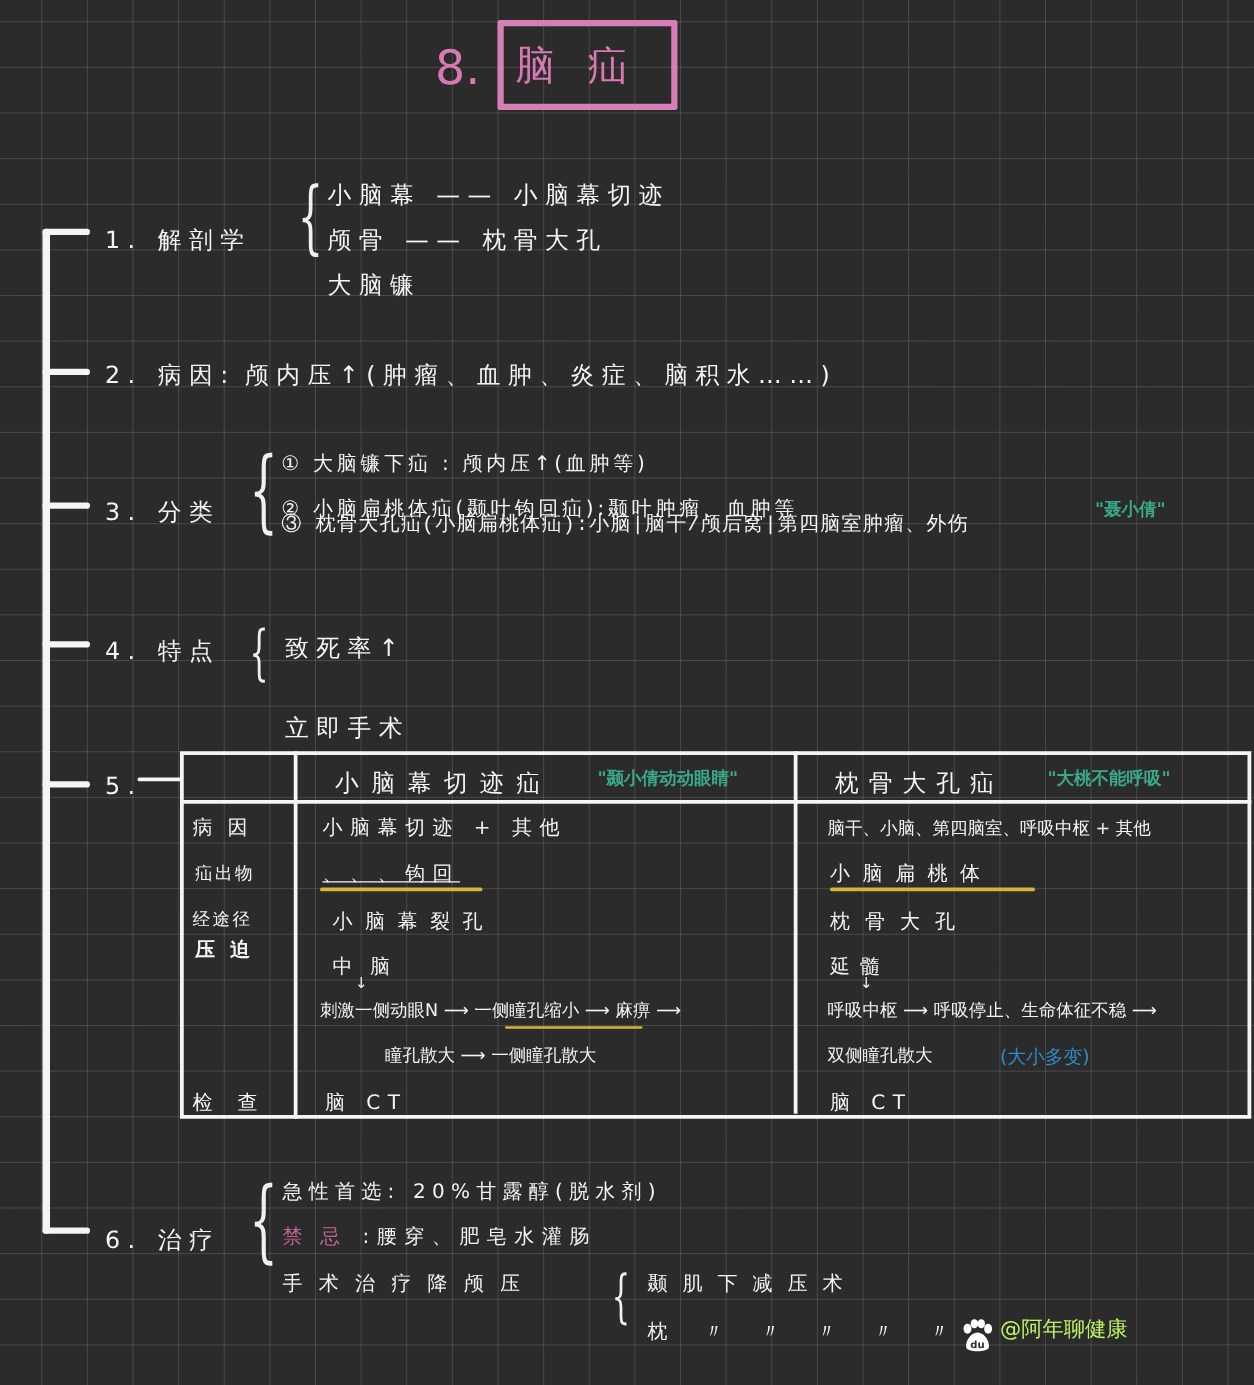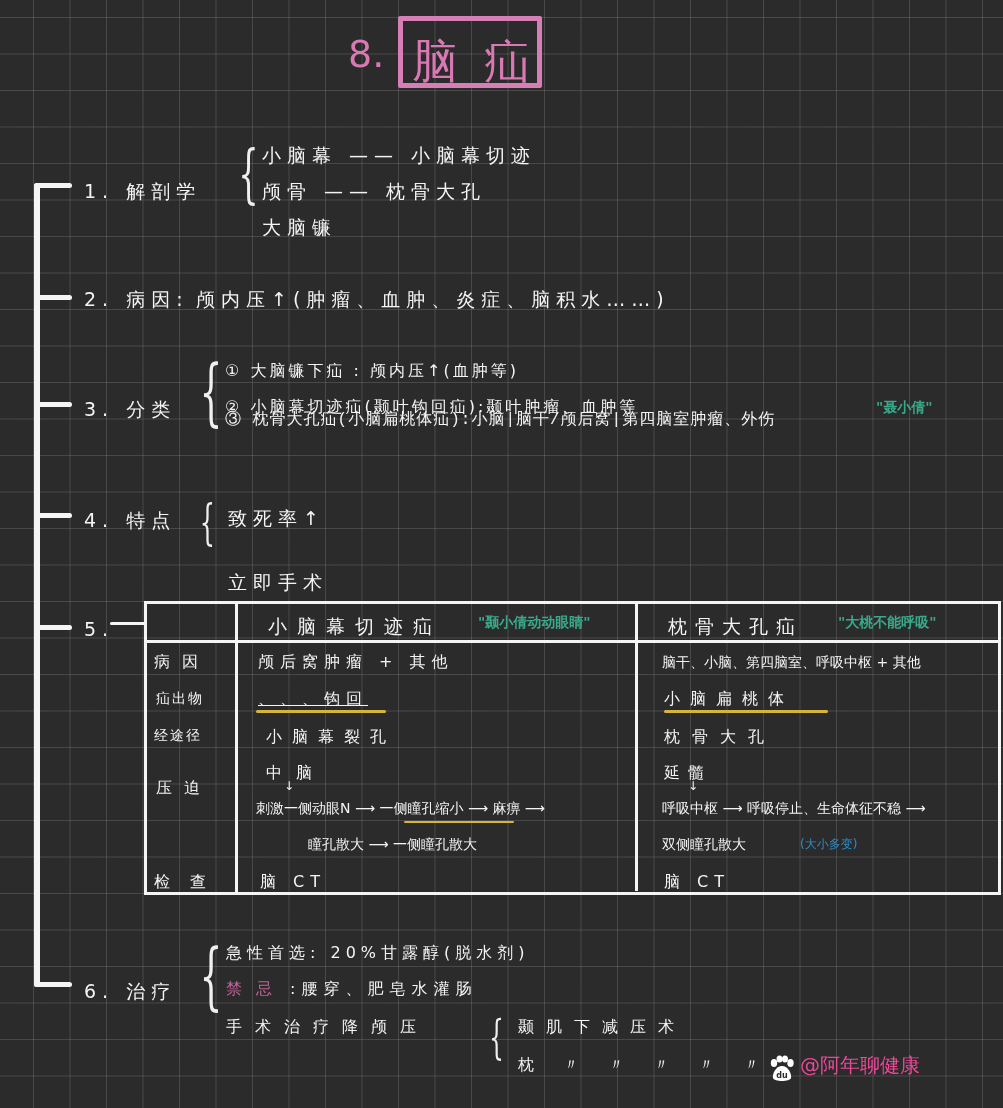--- a/index.html
+++ b/index.html
@@ -16,37 +16,37 @@
       position: relative;
     }
     .abs { position: absolute; white-space: nowrap; }
     .hw { font-family: "DejaVu Sans", sans-serif; font-weight: normal; color: #f4f4f4; }
     .med { font-size: 19px; letter-spacing: 6px; }
     .sm  { font-size: 16px; letter-spacing: 1px; }
     .xs  { font-size: 14px; letter-spacing: 0px; }
 
     .title-num { left: 348px; top: 32px; font-size: 38px; color: #d879b4; letter-spacing: 0; }
     .title-box { left: 398px; top: 16px; width: 144px; height: 72px; border: 5px solid #d57fb6; box-sizing: border-box; border-radius: 2px; }
-    .title-text { left: 412px; top: 31px; font-size: 46px; color: #d879b4; letter-spacing: 26px; }
+    .title-text { left: 412px; top: 31px; font-size: 32px; color: #d879b4; letter-spacing: 26px; }
 
     .wline { background: #f5f5f5; position: absolute; border-radius: 3px; }
 
     .brace { position: absolute; font-family: "DejaVu Serif", serif; color: #f0f0f0; font-weight: 100; }
 
     .green { color: #3aa98a; font-weight: bold; }
     .blue { color: #2f8cc7; }
     .pink { color: #c0639a; }
 
     .underline-y { position: absolute; height: 3px; border-radius: 3px; background: #d6b43a; }
 
     .table-outer { position: absolute; left: 144px; top: 601px; width: 857px; height: 294px; border: 3px solid #f5f5f5; box-sizing: border-box; }
     .tv { position: absolute; background: #f5f5f5; width: 3px; }
     .th { position: absolute; background: #f5f5f5; height: 3px; }
 
-    .watermark { left: 766px; top: 1052px; font-size: 20px; color: #ec4899; letter-spacing: 0; font-family: "DejaVu Sans", sans-serif; }
+    .watermark { left: 766px; top: 1052px; font-size: 17px; color: #bef264; letter-spacing: 0; font-family: "DejaVu Sans", sans-serif; }
     .paw { position: absolute; left: 768px; top: 1055px; width: 28px; height: 28px; }
   </style>
 </head>
 <body>
 
 <div class="abs title-num">8.</div>
 <div class="abs title-box"></div>
 <div class="abs title-text">脑疝</div>
 
 <div class="wline" style="left:34px; top:183px; width:6px; height:804px;"></div>
@@ -62,21 +62,21 @@
 <div class="abs hw med" style="left:262px; top:143px;text-align:right;">小脑幕 —— 小脑幕切迹</div>
 <div class="abs hw med" style="left:262px; top:179px;">颅骨 —— 枕骨大孔</div>
 <div class="abs hw med" style="left:262px; top:215px;">大脑镰</div>
 
 <div class="abs hw med" style="left:84px; top:287px;">2. 病因:</div>
 <div class="abs hw med" style="left:196px; top:287px;">颅内压↑(肿瘤、血肿、炎症、脑积水……)</div>
 
 <div class="abs hw med" style="left:84px; top:397px;">3. 分类</div>
 <div class="brace" style="left:188px; top:350px; font-size:72px; transform:scaleX(0.5);">{</div>
 <div class="abs hw sm" style="left:225px; top:361px; letter-spacing:3px;">① 大脑镰下疝 :  颅内压↑(血肿等)</div>
-<div class="abs hw sm" style="left:225px; top:397px; letter-spacing:3px;">② 小脑幕切迹疝(颞叶钩回疝):颞叶肿瘤、血肿等</div>
+<div class="abs hw sm" style="left:225px; top:397px; letter-spacing:3px;">② 小脑扁桃体疝(颞叶钩回疝):颞叶肿瘤、血肿等</div>
 <div class="abs green xs" style="left:876px; top:399px;">"聂小倩"</div>
 <div class="abs hw sm" style="left:225px; top:409px; letter-spacing:1px;font-family:Liberation Mono, monospace;">③ 枕骨大孔疝(小脑扁桃体疝):小脑|脑干/颅后窝|第四脑室肿瘤、外伤</div>
 
 <div class="abs hw med" style="left:84px; top:508px;">4. 特点</div>
 <div class="brace" style="left:192px; top:494px; font-size:48px; transform:scaleX(0.5);">{</div>
 <div class="abs hw med" style="left:228px; top:506px;">致死率↑</div>
 <div class="abs hw med" style="left:228px; top:542px;margin-top:28px;">立即手术</div>
 
 <div class="abs hw med" style="left:84px; top:618px;">5.</div>
 <div class="wline" style="left:110px; top:622px; width:36px; height:3px;"></div>
@@ -87,43 +87,43 @@
 <div class="th" style="left:144px; top:640px; width:857px;"></div>
 
 <div class="abs hw med" style="left:268px; top:614px; letter-spacing:10px;">小脑幕切迹疝</div>
 <div class="abs green xs" style="left:478px; top:614px;">"颞小倩动动眼睛"</div>
 <div class="abs hw med" style="left:668px; top:614px; letter-spacing:8px;text-align:right;">枕骨大孔疝</div>
 <div class="abs green xs" style="left:838px; top:614px;">"大桃不能呼吸"</div>
 
 <div class="abs hw sm" style="left:154px; top:652px; letter-spacing:12px;">病因</div>
 <div class="abs hw xs" style="left:156px; top:690px; letter-spacing:2px;">疝出物</div>
 <div class="abs hw xs" style="left:154px; top:727px; letter-spacing:2px;">经途径</div>
-<div class="abs hw sm" style="left:156px; top:778px; letter-spacing:12px;">压迫</div>
+<div class="abs hw sm" style="left:156px; top:750px; letter-spacing:12px;font-weight:bold;">压迫</div>
 <div class="abs hw sm" style="left:154px; top:872px; letter-spacing:20px;">检查</div>
 
-<div class="abs hw sm" style="left:258px; top:652px; letter-spacing:6px;">颅后窝肿瘤 + 其他</div>
+<div class="abs hw sm" style="left:258px; top:652px; letter-spacing:6px;">小脑幕切迹 + 其他</div>
 <div class="abs hw sm" style="left:258px; top:689px; letter-spacing:6px;text-decoration:underline;">、、、钩回</div>
 <div class="underline-y" style="left:256px; top:710px; width:130px;"></div>
 <div class="abs hw sm" style="left:266px; top:727px; letter-spacing:10px;">小脑幕裂孔</div>
 <div class="abs hw sm" style="left:266px; top:763px; letter-spacing:14px;">中脑</div>
 <div class="abs hw" style="left:284px; top:779px; font-size:12px;">↓</div>
 <div class="abs hw xs" style="left:256px; top:800px;">刺激一侧动眼N ⟶ 一侧瞳孔缩小 ⟶ 麻痹 ⟶</div>
 <div class="underline-y" style="left:404px; top:821px; width:110px; height:2px;"></div>
 <div class="abs hw xs" style="left:260px; top:836px;padding-left:48px;">瞳孔散大 ⟶ 一侧瞳孔散大</div>
 <div class="abs hw sm" style="left:260px; top:872px; letter-spacing:6px;">脑 CT</div>
 
 <div class="abs hw xs" style="left:662px; top:654px;">脑干、小脑、第四脑室、呼吸中枢 + 其他</div>
 <div class="abs hw sm" style="left:664px; top:689px; letter-spacing:10px;">小脑扁桃体</div>
 <div class="underline-y" style="left:664px; top:710px; width:164px;"></div>
 <div class="abs hw sm" style="left:664px; top:727px; letter-spacing:12px;">枕骨大孔</div>
 <div class="abs hw sm" style="left:664px; top:763px; letter-spacing:8px;">延髓</div>
 <div class="abs hw" style="left:688px; top:779px; font-size:12px;">↓</div>
 <div class="abs hw xs" style="left:662px; top:800px;">呼吸中枢 ⟶ 呼吸停止、生命体征不稳 ⟶</div>
 <div class="abs hw xs" style="left:662px; top:836px;">双侧瞳孔散大</div>
-<div class="abs blue xs" style="left:800px; top:836px; font-size:12px;">(大小多变)</div>
+<div class="abs blue xs" style="left:800px; top:836px; font-size:15px;">(大小多变)</div>
 <div class="abs hw sm" style="left:664px; top:872px; letter-spacing:6px;">脑 CT</div>
 
 <div class="abs hw med" style="left:84px; top:979px;">6. 治疗</div>
 <div class="brace" style="left:188px; top:934px; font-size:72px; transform:scaleX(0.5);">{</div>
 <div class="abs hw sm" style="left:226px; top:943px; letter-spacing:5px;">急性首选: 20%甘露醇(脱水剂)</div>
 <div class="abs pink sm" style="left:226px; top:979px; letter-spacing:14px;">禁忌</div>
 <div class="abs hw sm" style="left:290px; top:979px; letter-spacing:6px;">:腰穿、肥皂水灌肠</div>
 <div class="abs hw sm" style="left:226px; top:1017px; letter-spacing:13px;">手术治疗降颅压</div>
 <div class="brace" style="left:482px; top:1010px; font-size:46px; transform:scaleX(0.5);">{</div>
 <div class="abs hw sm" style="left:518px; top:1017px; letter-spacing:12px;">颞肌下减压术</div>

